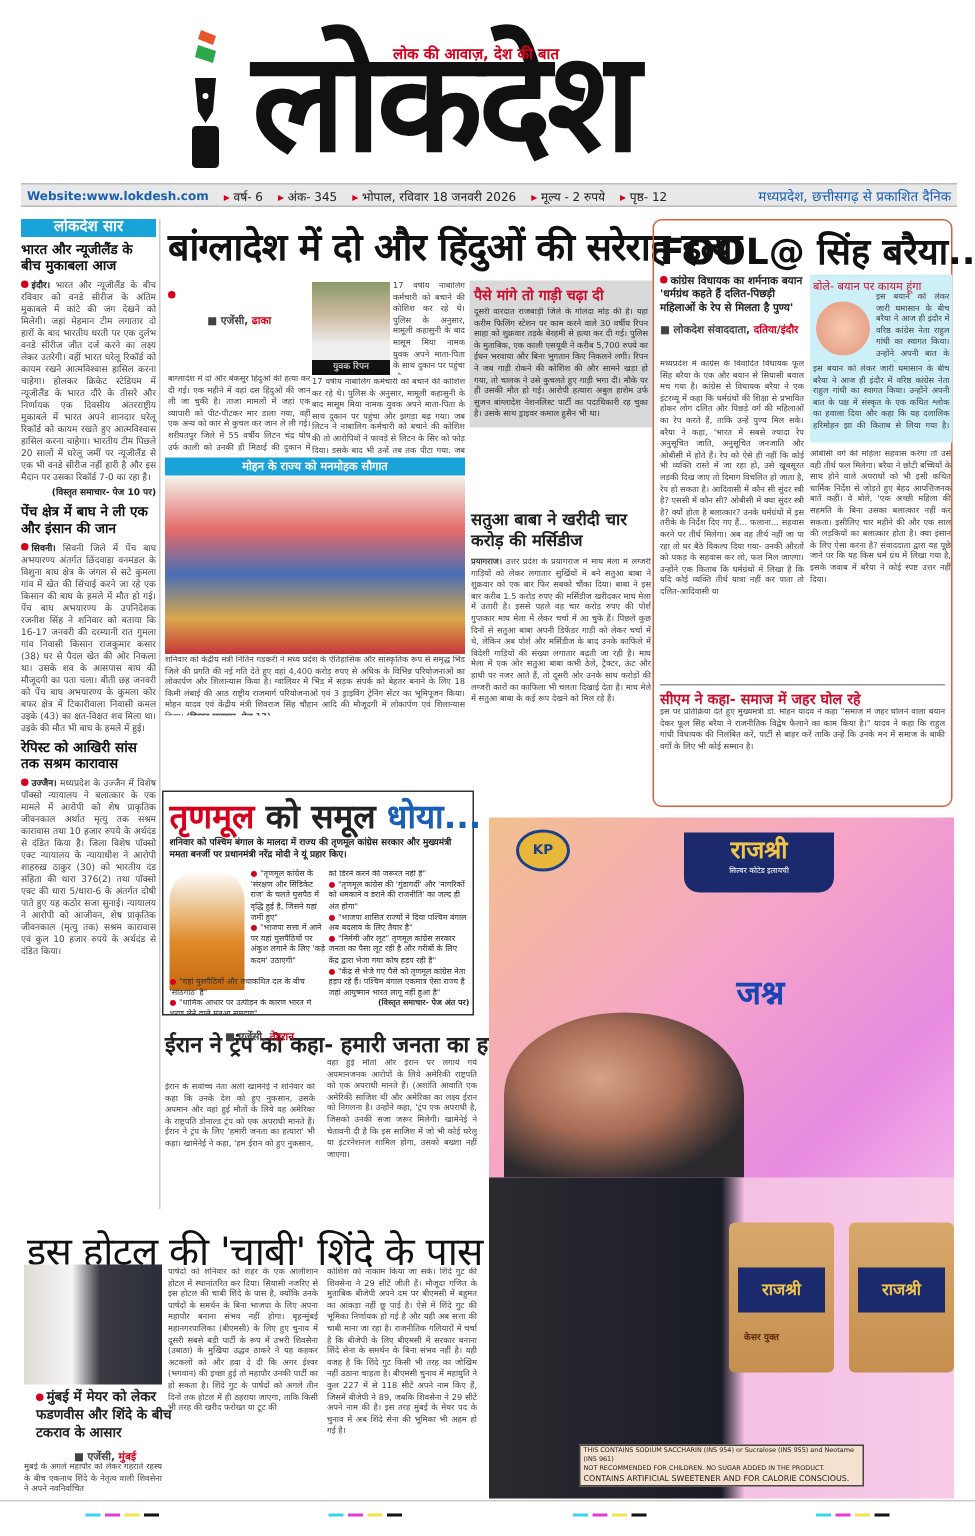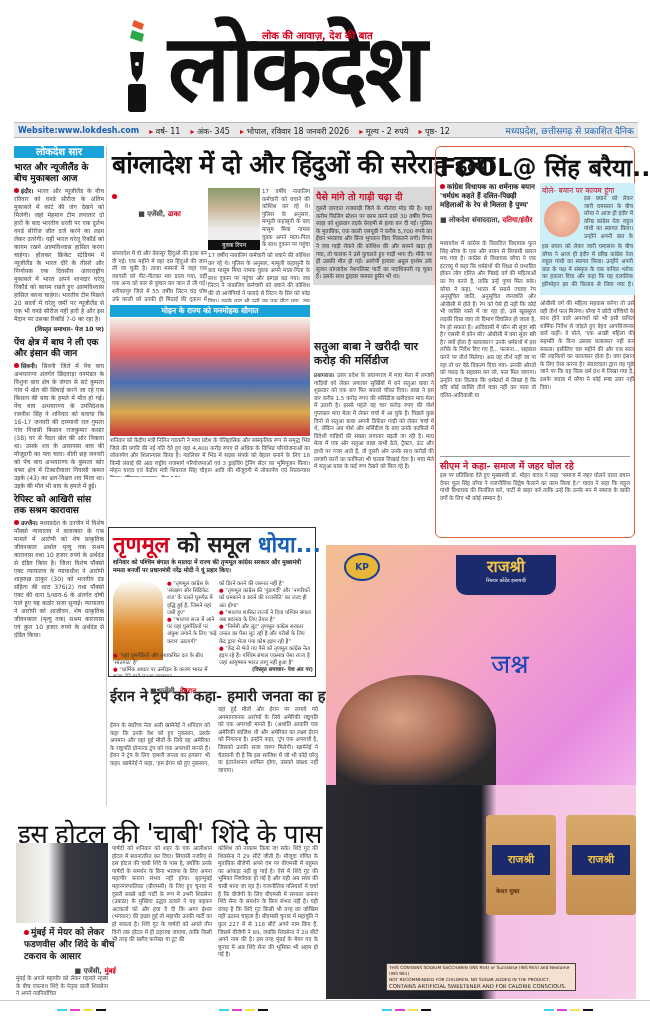--- a/index.html
+++ b/index.html
@@ -61,21 +61,21 @@
 .face{position:absolute;left:4px;top:18px;width:36px;height:36px;border-radius:50%;background:radial-gradient(#f7c9b0,#e8a58a 70%,#f3e3df)}
 .cmhead{left:440px;top:459px;color:#c8102e;font-weight:bold;font-size:9.5px}
 
 .ad{left:326px;top:545px;width:310px;height:307px;background:linear-gradient(135deg,#f2c08e 0%,#f6a5c7 40%,#e88be0 70%,#f7c4ef 100%)}
 .ad2{left:326px;top:785px;width:310px;height:214px;background:linear-gradient(90deg,#2a2a30 0%,#1b1d26 50%,#f4c0e4 55%,#f7cbe8 100%)}
 .adlogo{position:absolute;left:18px;top:8px;width:36px;height:28px;border-radius:50%;background:#e8b63a;border:2px solid #1a3f8f;font-size:9px;color:#1a3f8f;font-weight:bold;text-align:center;line-height:24px}
 .brandbanner{position:absolute;left:130px;top:10px;width:100px;height:40px;background:#1a2a6c;border-radius:0 0 10px 10px;color:#f1c44a;text-align:center}
 .brandbanner .bn{font-size:16px;font-weight:bold}
 .brandbanner .bs{font-size:5px;color:#fff}
 .slogan1{position:absolute;left:90px;top:60px;font-size:34px;font-weight:bold;color:#1745b3;white-space:nowrap}
-.slogan2{position:absolute;left:165px;top:100px;font-size:26px;font-weight:normal;color:#1745b3;white-space:nowrap}
+.slogan2{position:absolute;left:165px;top:100px;font-size:22px;font-weight:bold;color:#1745b3;white-space:nowrap}
 .man{position:absolute;left:10px;top:130px;width:160px;height:110px;background:radial-gradient(ellipse at 40% 40%,#d7a184 0%,#a66b55 40%,#2d2a2e 75%);border-radius:50% 50% 0 0}
 .pack{position:absolute;width:70px;height:100px;background:linear-gradient(#d8a86b,#c48f50);border-radius:4px}
 .pack .lbl{position:absolute;left:6px;top:30px;width:58px;height:30px;background:#1a2a6c;color:#f1c44a;font-size:11px;font-weight:bold;text-align:center;line-height:30px}
 .pack .var{position:absolute;left:10px;top:72px;font-size:6px;font-weight:bold;color:#5a2a0a}
 .warning{position:absolute;left:60px;top:178px;width:190px;border:1px solid #444;background:#f5e1d0;font-size:4.3px;line-height:6px;padding:1px 2px;color:#222}
 .warning .big{font-size:5.3px}
 .regmarks{left:0;top:1000px;width:650px;height:18px;border-top:1px solid #ccc;display:flex;justify-content:space-around;align-items:center}
 .rm{display:flex;gap:3px}
 .rm span{display:block;width:10px;height:2px}
 </style>
@@ -87,21 +87,21 @@
   <path d="M10 12 L22 16 L20 24 L8 20 Z" fill="#2aa84a"></path>
   <path d="M8 34 L22 34 L20 56 L15 64 L10 56 Z" fill="#111"></path>
   <circle cx="15" cy="46" r="2" fill="#fff"></circle>
   <rect x="6" y="66" width="18" height="28" rx="3" fill="#111"></rect>
 </svg>
 <div class="abs logo-title">लोकदेश</div>
 <div class="abs tagline">लोक की आवाज़, देश की बात</div>
 
 <div class="abs infobar">
   <span class="web">Website:www.lokdesh.com</span>
-  <span><span class="arr">▸</span> <span>वर्ष- 11</span></span>
+  <span><span class="arr">▸</span> <span>वर्ष- 6</span></span>
   <span><span class="arr">▸</span> <span>अंक- 345</span></span>
   <span><span class="arr">▸</span> <span>भोपाल, रविवार 18 जनवरी 2026</span></span>
   <span><span class="arr">▸</span> <span>मूल्य - 2 रुपये</span></span>
   <span><span class="arr">▸</span> <span>पृष्ठ- 12</span></span>
   <span class="pub">मध्यप्रदेश, छत्तीसगढ़ से प्रकाशित दैनिक</span>
 </div>
 
 <div class="abs leftcol">
   <div class="sarbox">लोकदेश सार</div>
   <div>
@@ -164,21 +164,21 @@
 </div>
 
 <div class="abs iranhead">ईरान ने ट्रंप को कहा- हमारी जनता का हत्यारा</div>
 <div class="abs byline iranby">■ <span>एजेंसी,</span> <span class="city">तेहरान</span></div>
 <div class="abs body-sm" style="left:110px;top:722px;width:100px;height:80px;overflow:hidden">ईरान के सर्वोच्च नेता अली खामेनेई ने शनिवार को कहा कि उनके देश को हुए नुकसान, उसके अपमान और वहां हुई मौतों के लिये वह अमेरिका के राष्ट्रपति डोनाल्ड ट्रंप को एक अपराधी मानते हैं। ईरान ने ट्रंप के लिए 'हमारी जनता का हत्यारा' भी कहा। खामेनेई ने कहा, 'हम ईरान को हुए नुकसान,</div>
 <div class="abs body-sm" style="left:218px;top:706px;width:100px;height:96px;overflow:hidden">वहां हुई मौतों और ईरान पर लगाये गये अपमानजनक आरोपों के लिये अमेरिकी राष्ट्रपति को एक अपराधी मानते हैं। (अशांति आवाति एक अमेरिकी साजिश थी और अमेरिका का लक्ष्य ईरान को निगलना है। उन्होंने कहा, 'ट्रंप एक अपराधी है, जिसको उनकी सजा जरूर मिलेगी। खामेनेई ने चेतावनी दी है कि इस साजिश में जो भी कोई घरेलू या इंटरनेशनल शामिल होगा, उसको बख्शा नहीं जाएगा।</div>
 
 <div class="abs hotelhead">इस होटल की 'चाबी' शिंदे के पास है</div>
 <div class="abs shindephoto"></div>
 <div class="abs hotelsub"><span class="dot"></span><span>मुंबई में मेयर को लेकर फडणवीस और शिंदे के बीच टकराव के आसार</span>
-  <div class="byline" style="text-align:right;margin-top:3px">■ <span>एजेंसी,</span> <span class="city">मुंबई</span></div>
+  <div class="byline" style="text-align:center;margin-top:3px">■ <span>एजेंसी,</span> <span class="city">मुंबई</span></div>
 </div>
 <div class="abs body-sm" style="left:16px;top:975px;width:92px;height:24px;overflow:hidden">मुंबई के अगले महापौर को लेकर गहराते रहस्य के बीच एकनाथ शिंदे के नेतृत्व वाली शिवसेना ने अपने नवनिर्वाचित</div>
 <div class="abs body-sm" style="left:112px;top:845px;width:100px;height:152px;overflow:hidden">पार्षदों को शनिवार को शहर के एक आलीशान होटल में स्थानांतरित कर दिया। सियासी नजरिए से इस होटल की चाबी शिंदे के पास है, क्योंकि उनके पार्षदों के समर्थन के बिना भाजपा के लिए अपना महापौर बनाना संभव नहीं होगा। बृहन्मुंबई महानगरपालिका (बीएमसी) के लिए हुए चुनाव में दूसरी सबसे बड़ी पार्टी के रूप में उभरी शिवसेना (उबाठा) के मुखिया उद्धव ठाकरे ने यह कहकर अटकलों को और हवा दे दी कि अगर ईश्वर (भगवान) की इच्छा हुई तो महापौर उनकी पार्टी का हो सकता है। शिंदे गुट के पार्षदों को अगले तीन दिनों तक होटल में ही ठहराया जाएगा, ताकि किसी भी तरह की खरीद फरोख्त या टूट की</div>
 <div class="abs body-sm" style="left:218px;top:845px;width:100px;height:152px;overflow:hidden">कोशिश को नाकाम किया जा सके। शिंदे गुट की शिवसेना ने 29 सीटें जीती हैं। मौजूदा गणित के मुताबिक बीजेपी अपने दम पर बीएमसी में बहुमत का आंकड़ा नहीं छू पाई है। ऐसे में शिंदे गुट की भूमिका निर्णायक हो गई है और यही अब सत्ता की चाबी माना जा रहा है। राजनीतिक गलियारों में चर्चा है कि बीजेपी के लिए बीएमसी में सरकार बनाना शिंदे सेना के समर्थन के बिना संभव नहीं है। यही वजह है कि शिंदे गुट किसी भी तरह का जोखिम नहीं उठाना चाहता है। बीएमसी चुनाव में महायुति ने कुल 227 में से 118 सीटें अपने नाम किए हैं, जिसमें बीजेपी ने 89, जबकि शिवसेना ने 29 सीटें अपने नाम की है। इस तरह मुंबई के मेयर पद के चुनाव में अब शिंदे सेना की भूमिका भी अहम हो गई है।</div>
 
 <div class="abs foolbox"></div>
 <div class="abs foolhead">FOOL@ सिंह बरैया...</div>
 <div class="abs foolsub"><span class="dot"></span><span>कांग्रेस विधायक का शर्मनाक बयान 'धर्मग्रंथ कहते हैं दलित-पिछड़ी महिलाओं के रेप से मिलता है पुण्य'</span>
   <div class="byline" style="margin-top:6px">■ <span>लोकदेश संवाददाता,</span> <span class="city">दतिया/इंदौर</span></div>
 </div>

